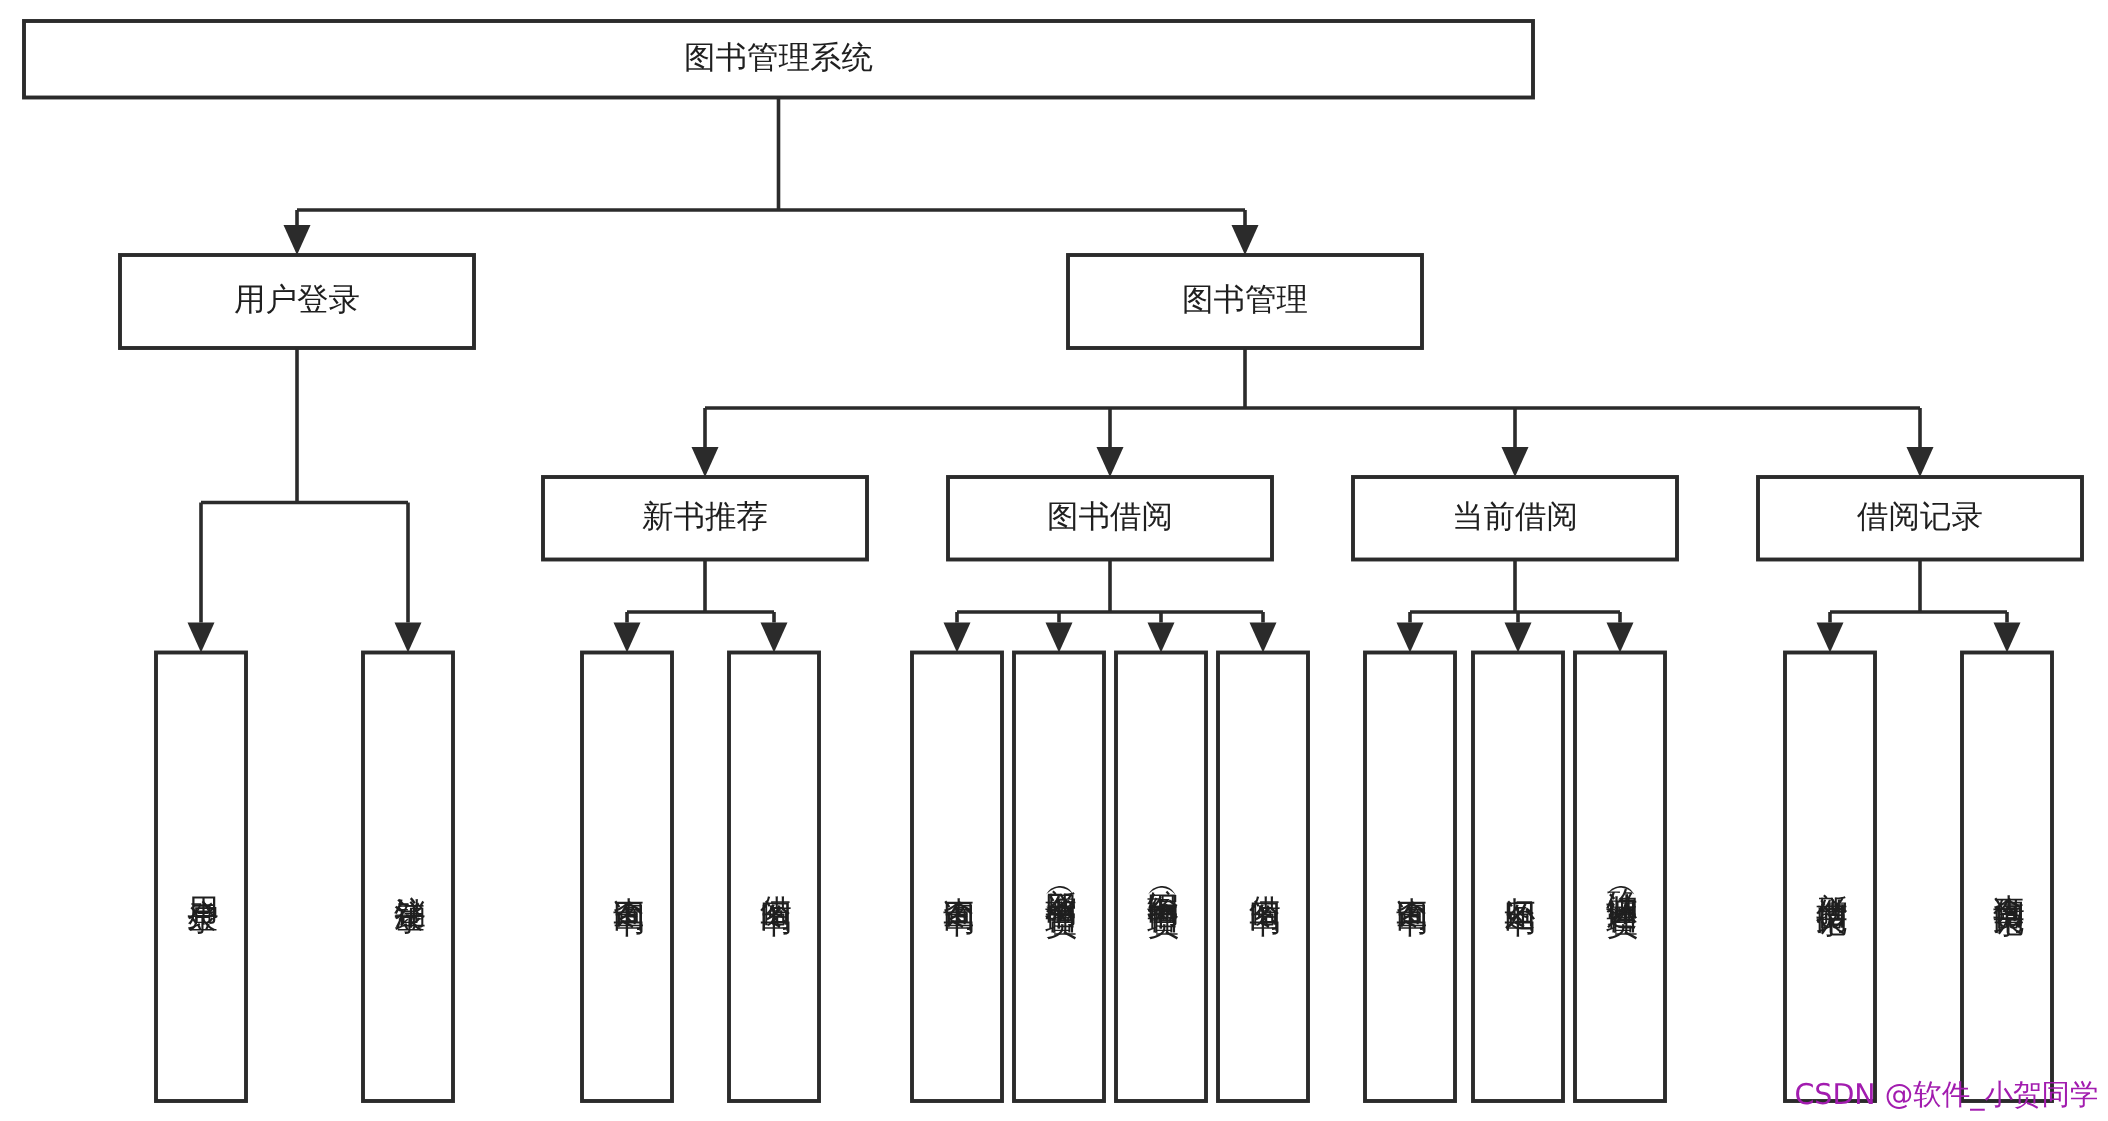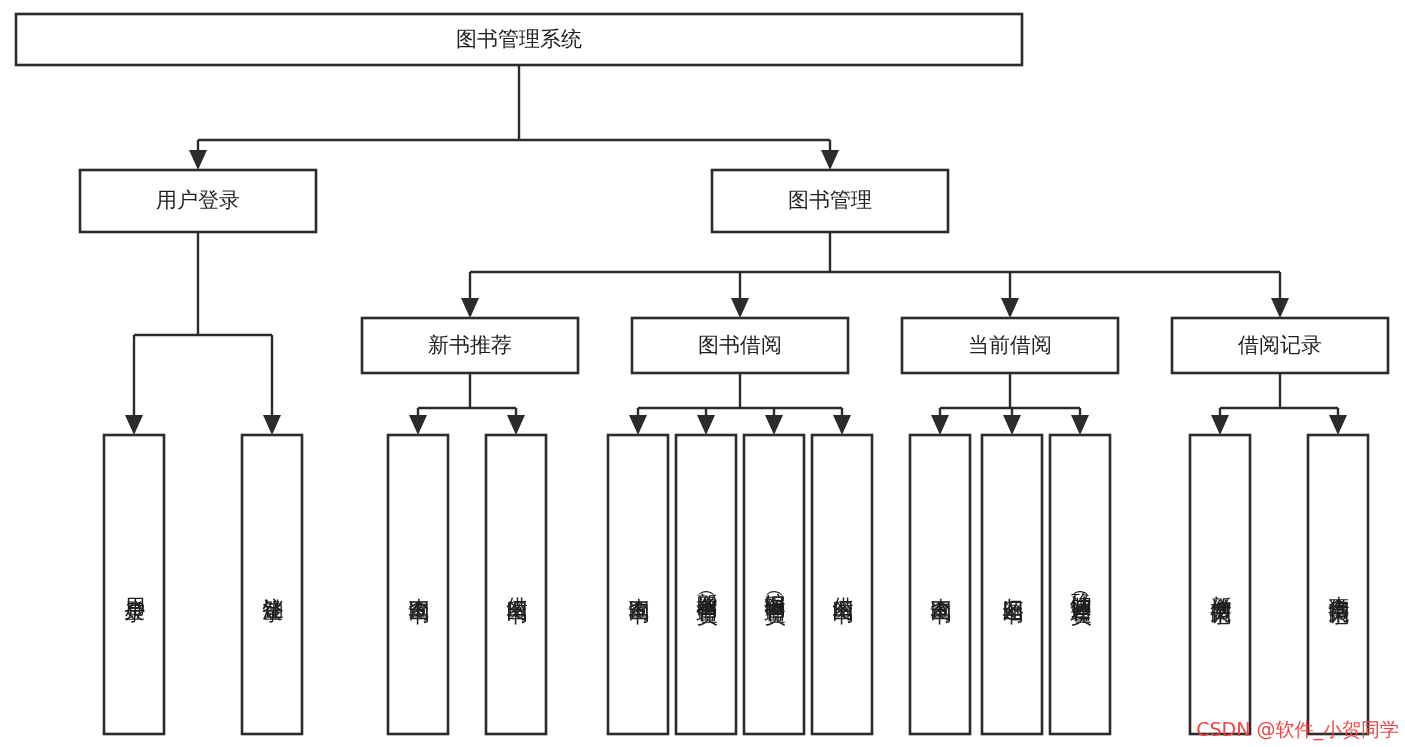--- a/index.html
+++ b/index.html
@@ -53,21 +53,21 @@
     dominant-baseline: middle;
     writing-mode: vertical-rl;
     letter-spacing: 2px;
   }
   .watermark {
     position: absolute;
     right: 6px;
     bottom: 4px;
     font-family: "DejaVu Sans", "Liberation Sans", sans-serif;
     font-size: 19px;
-    color: #ef4444;
+    color: #a21caf;
     white-space: nowrap;
     user-select: none;
   }
 </style>
 </head>
 <body>
 
 <div id="canvas">
 
   <svg id="tree" viewBox="0 0 1405 747" xmlns="http://www.w3.org/2000/svg">

